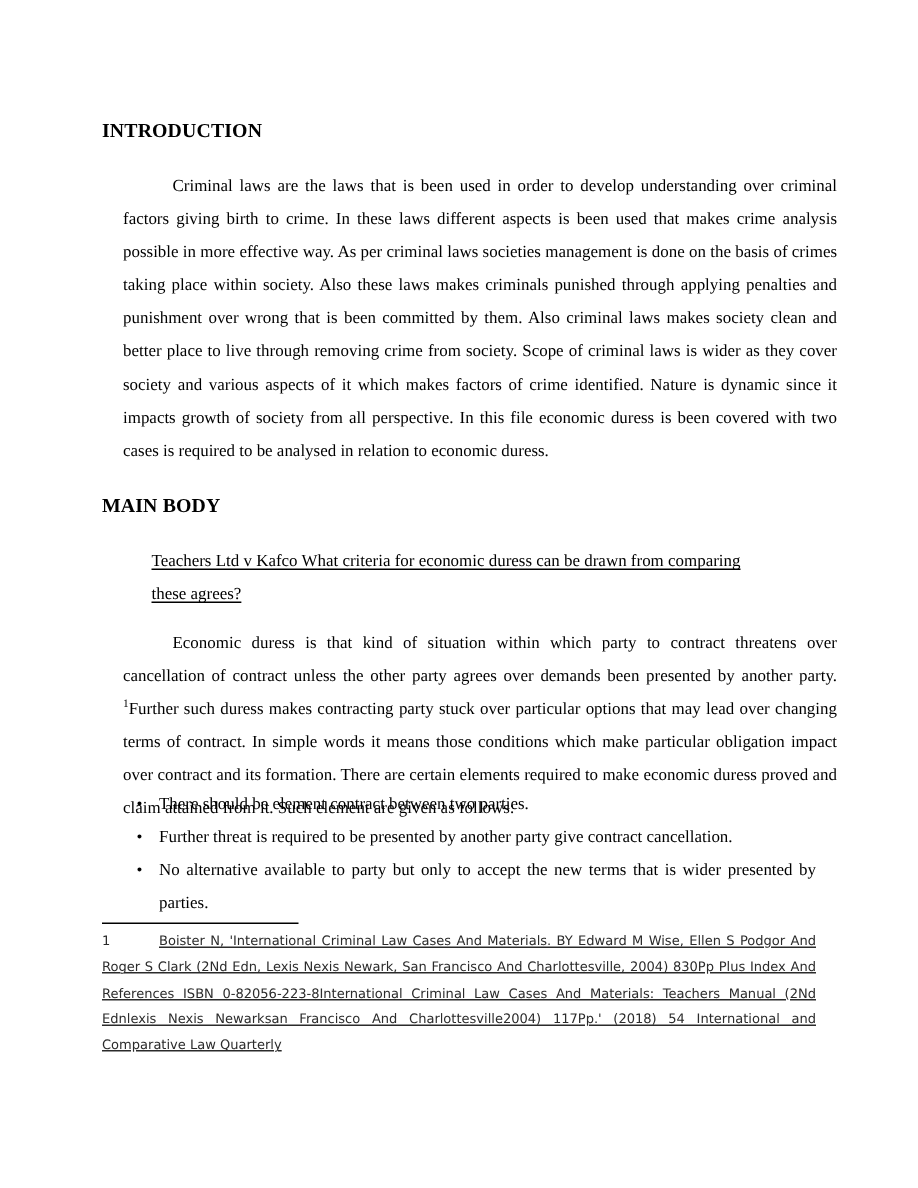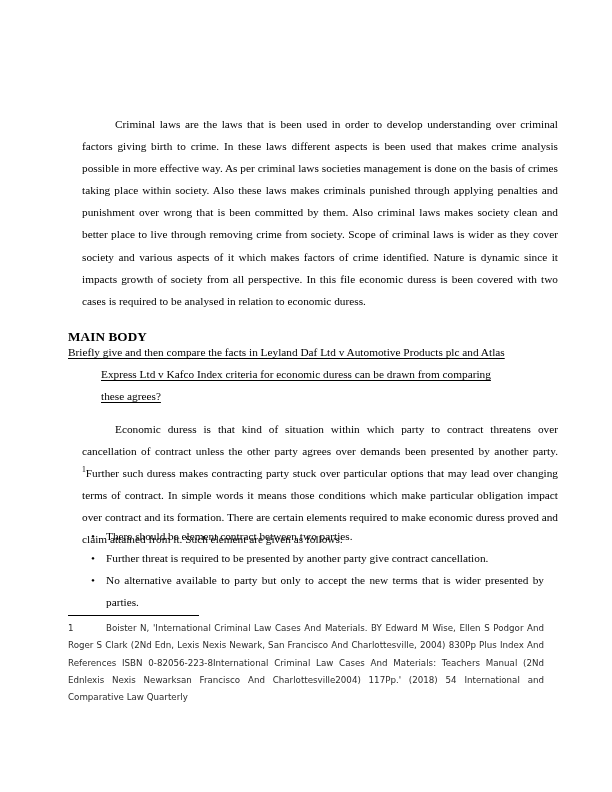--- a/index.html
+++ b/index.html
@@ -119,20 +119,21 @@
     left: 68px;
     top: 620px;
     width: 476px;
     font-family: "DejaVu Sans", "Liberation Sans", sans-serif;
     font-size: 8.7px;
     line-height: 17.3px;
     text-align: justify;
     text-justify: inter-word;
     color: #2b2b2b;
     margin: 0;
+    text-decoration: underline;
   }
   #footnote-block .fn-num {
     display: inline-block;
     min-width: 10px;
   }
   #footnote-block .fn-gap {
     display: inline-block;
     width: 28px;
   }
 
@@ -140,26 +141,27 @@
     font-size: 7.6px;
     vertical-align: 5px;
     line-height: 0;
   }
 </style>
 </head>
 <body>
 
 <div class="page">
 
+  <h1 class="section-heading" id="introduction-heading">INTRODUCTION</h1>
 
   <p class="body-para indent-first" id="intro-para">Criminal laws are the laws that is been used in order to develop understanding over criminal factors giving birth to crime. In these laws different aspects is been used that makes crime analysis possible in more effective way. As per criminal laws societies management is done on the basis of crimes taking place within society. Also these laws makes criminals punished through applying penalties and punishment over wrong that is been committed by them. Also criminal laws makes society clean and better place to live through removing crime from society. Scope of criminal laws is wider as they cover society and various aspects of it which makes factors of crime identified. Nature is dynamic since it impacts growth of society from all perspective. In this file economic duress is been covered with two cases is required to be analysed in relation to economic duress.</p>
 
   <h1 class="section-heading" id="mainbody-heading">MAIN BODY</h1>
 
-  <p id="question-heading"><span class="u-run">Briefly give and then compare the facts in Leyland Daf Ltd v Automotive Products plc and Atlas</span><br><span class="hang"></span><span class="u-run">Express Ltd v Kafco  Index criteria for economic duress can be drawn from comparing</span><br><span class="hang"></span><span class="u-run">these agrees?</span></p>
+  <p id="question-heading"><br><span class="hang"></span><span class="u-run">Teachers Ltd v Kafco  What criteria for economic duress can be drawn from comparing</span><br><span class="hang"></span><span class="u-run">these agrees?</span></p>
 
   <p class="body-para indent-first" id="duress-para"><span>Economic duress is that kind of situation within which party to contract threatens over cancellation of contract unless the other party agrees over demands been presented by another party. </span><sup class="sup-marker">1</sup><span>Further such duress makes contracting party stuck over particular options that may lead over changing terms of contract. In simple words it means those conditions which make particular obligation impact over contract and its formation. There are certain elements required to make economic duress proved and claim attained from it. Such element are given as follows:</span></p>
 
   <ul id="bullet-list">
     <li>
       <span class="bullet-glyph">•</span>
       <span class="li-text">There should be element contract between two parties.</span>
     </li>
     <li>
       <span class="bullet-glyph">•</span>

